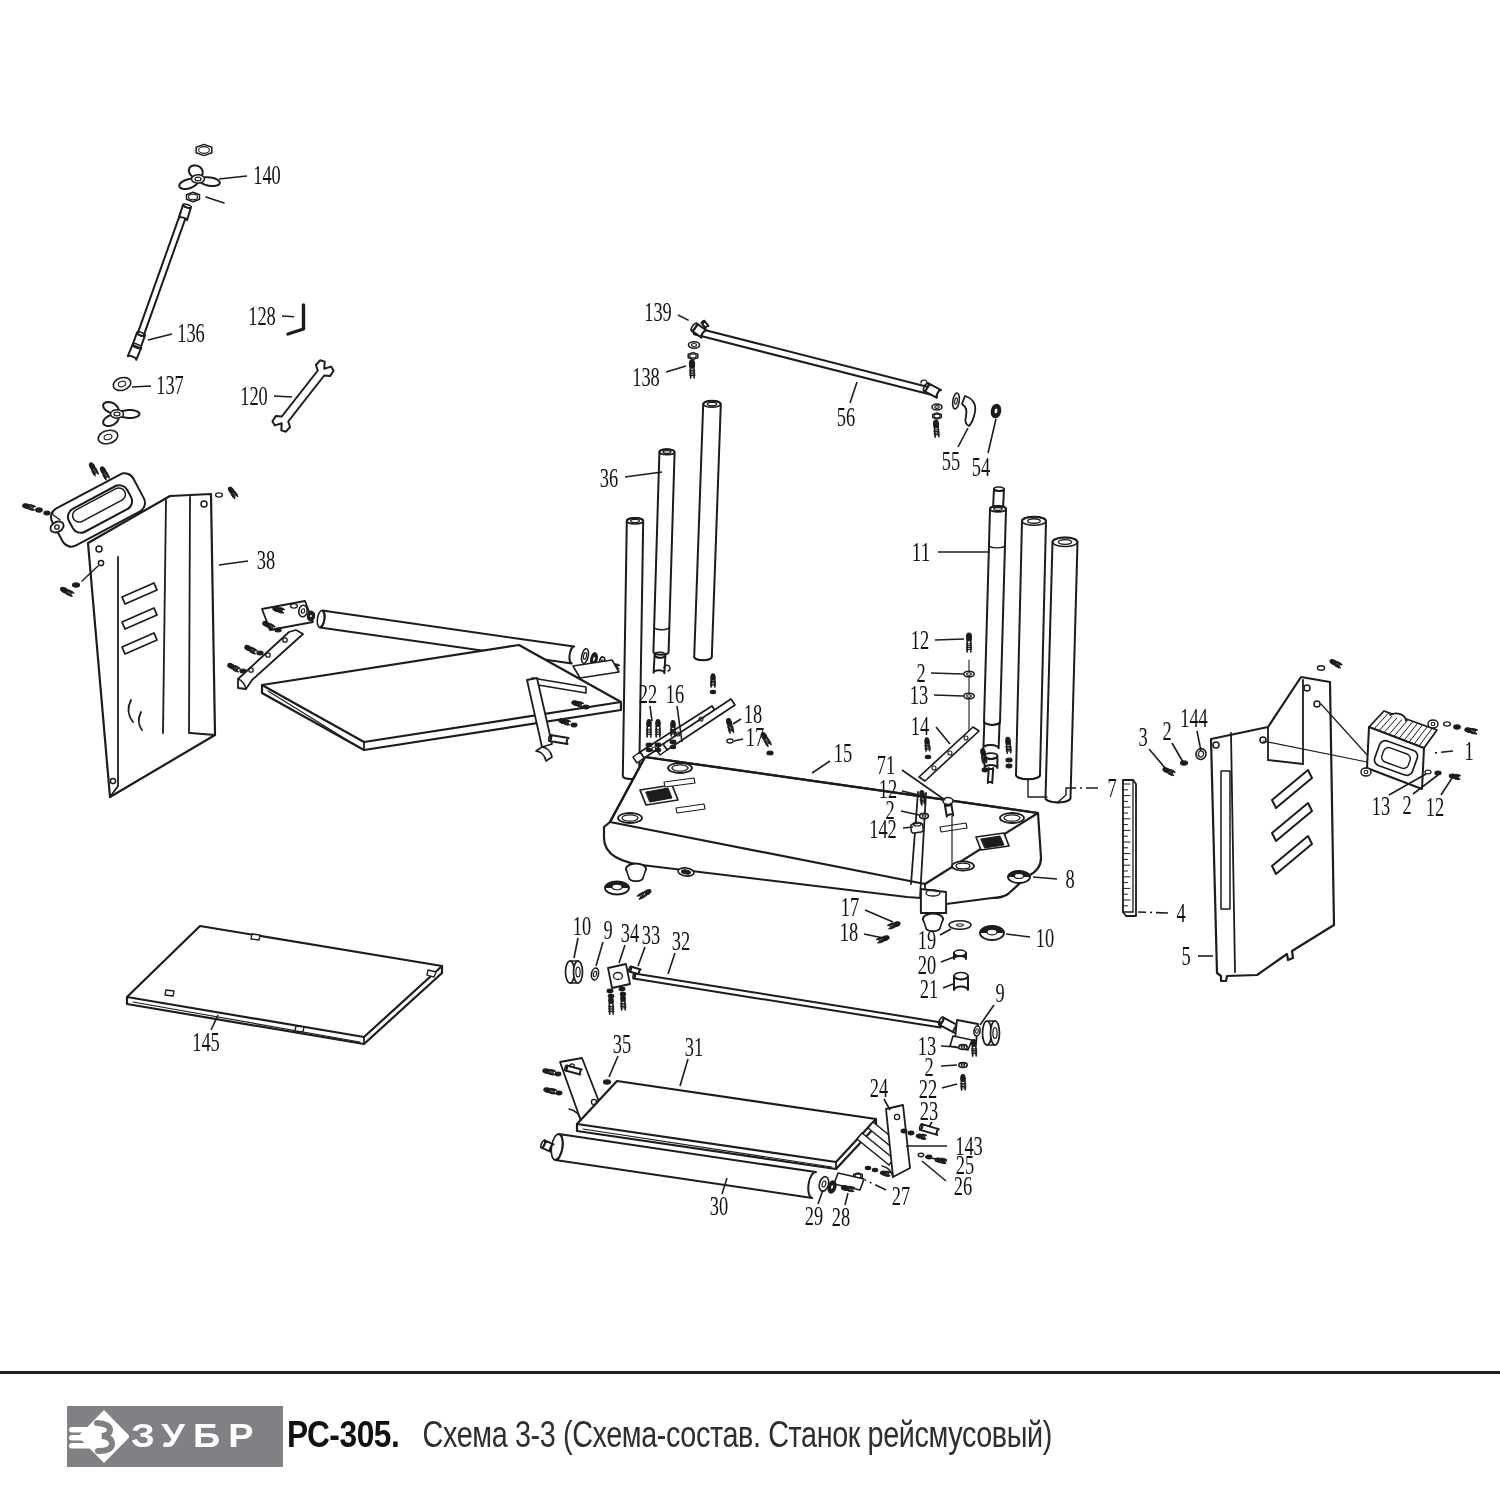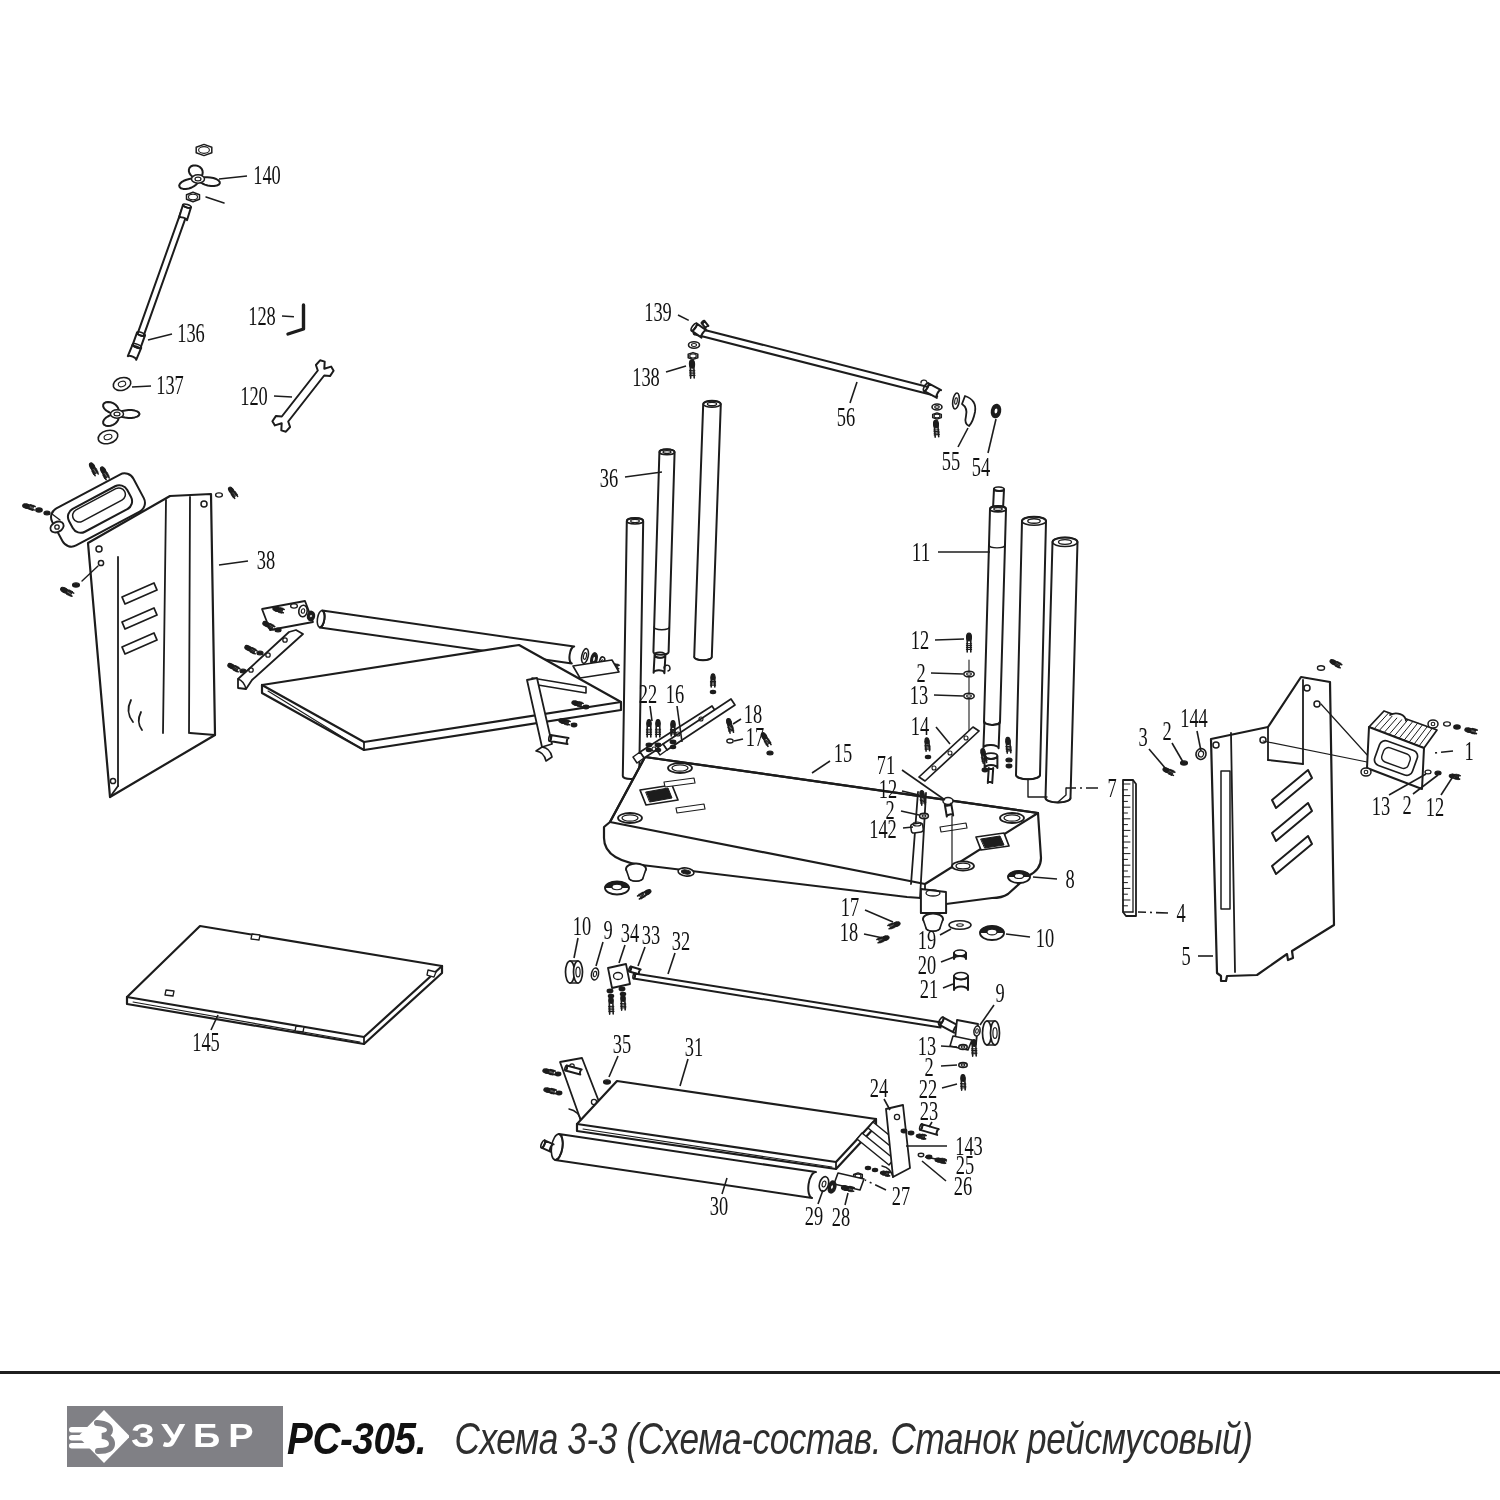--- a/index.html
+++ b/index.html
@@ -10,21 +10,21 @@
   g[data-name="diagram-line-art"] circle, g[data-name="diagram-line-art"] rect{
       stroke:#1c1c1c;stroke-linecap:round;stroke-linejoin:round;}
   svg text.plbl{font-family:"Liberation Serif","DejaVu Serif",serif;font-size:27px;fill:#111;stroke:none;}
   .footer-rule{position:absolute;left:0;top:1371px;width:1500px;height:2.5px;background:#1f1f1f;}
   .logo-box{position:absolute;left:31px;top:1406px;width:216px;height:61px;background:#808085;
             display:flex;align-items:center;margin-left:36px;}
   .logo-mark{position:relative;width:62px;height:61px;flex:0 0 auto;}
   .logo-text{color:#fff;font-weight:bold;font-size:38px;letter-spacing:8px;margin-left:2px;
              font-family:"Liberation Sans",sans-serif;transform:scaleY(0.88);transform-origin:center;}
   .title-line{position:absolute;left:287px;top:1414px;width:1200px;white-space:nowrap;
-              font-size:44px;color:#2e2e2e;letter-spacing:-0.5px;font-style:italic;}
+              font-size:36px;color:#2e2e2e;letter-spacing:-0.5px;}
   .title-line b{color:#111;font-weight:bold;display:inline-block;transform:scaleX(0.88);transform-origin:left;}
   .title-line .rest{display:inline-block;transform:scaleX(0.80);transform-origin:left;white-space:pre;}
 </style>
 </head>
 <body data-name="page">
 
 <div id="stage" data-name="diagram-area">
 <svg width="1500" height="1500" viewBox="0 0 1500 1500" data-name="exploded-diagram">
 <g data-name="diagram-line-art">
 <g data-name="part-140-knob-and-rod-assembly">

